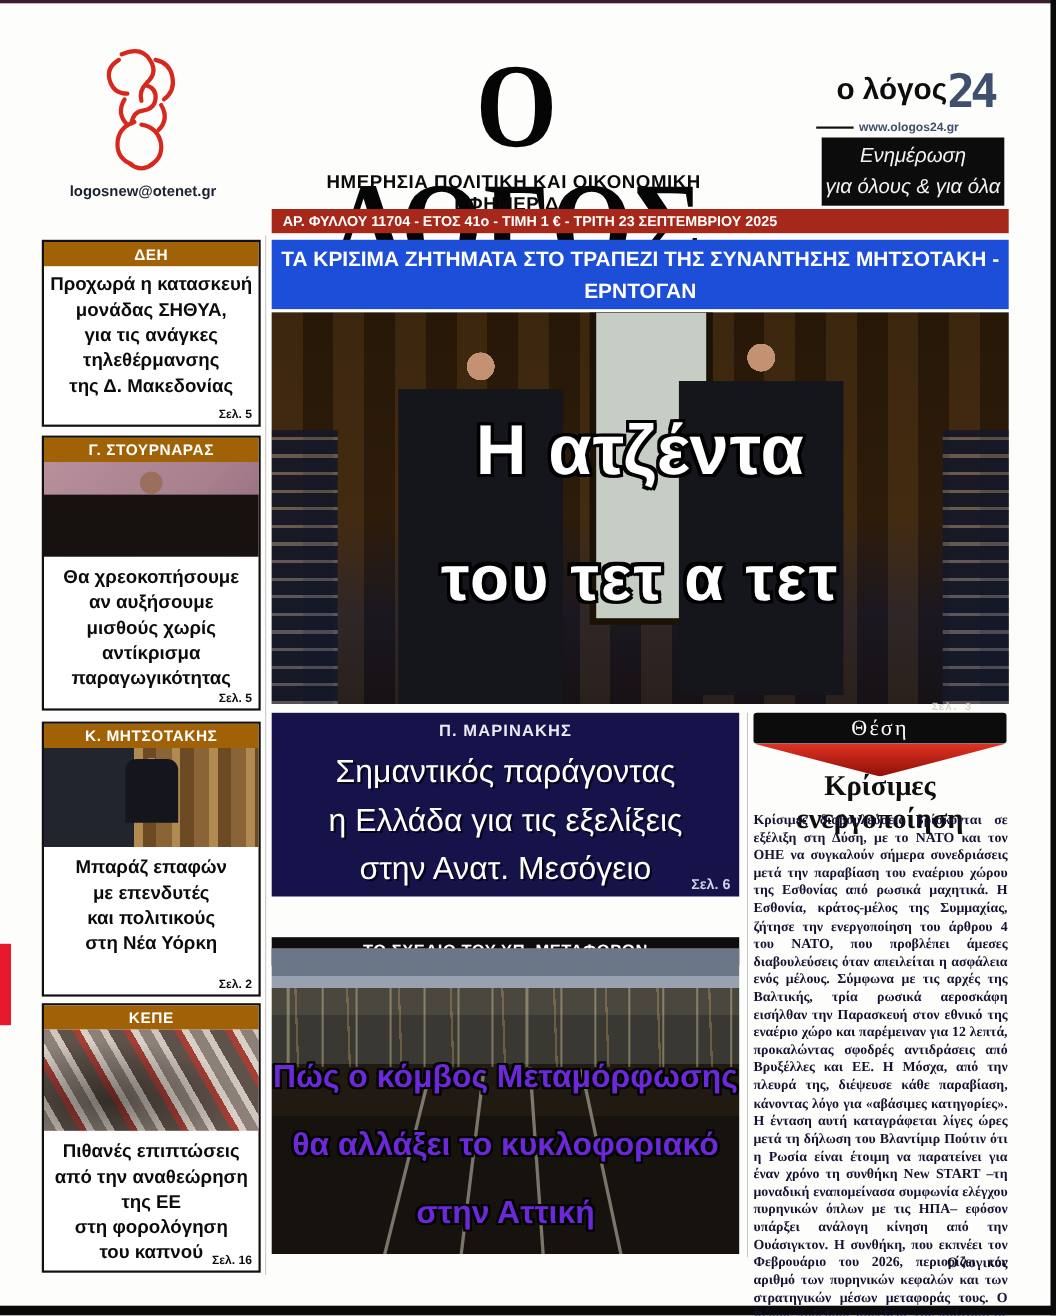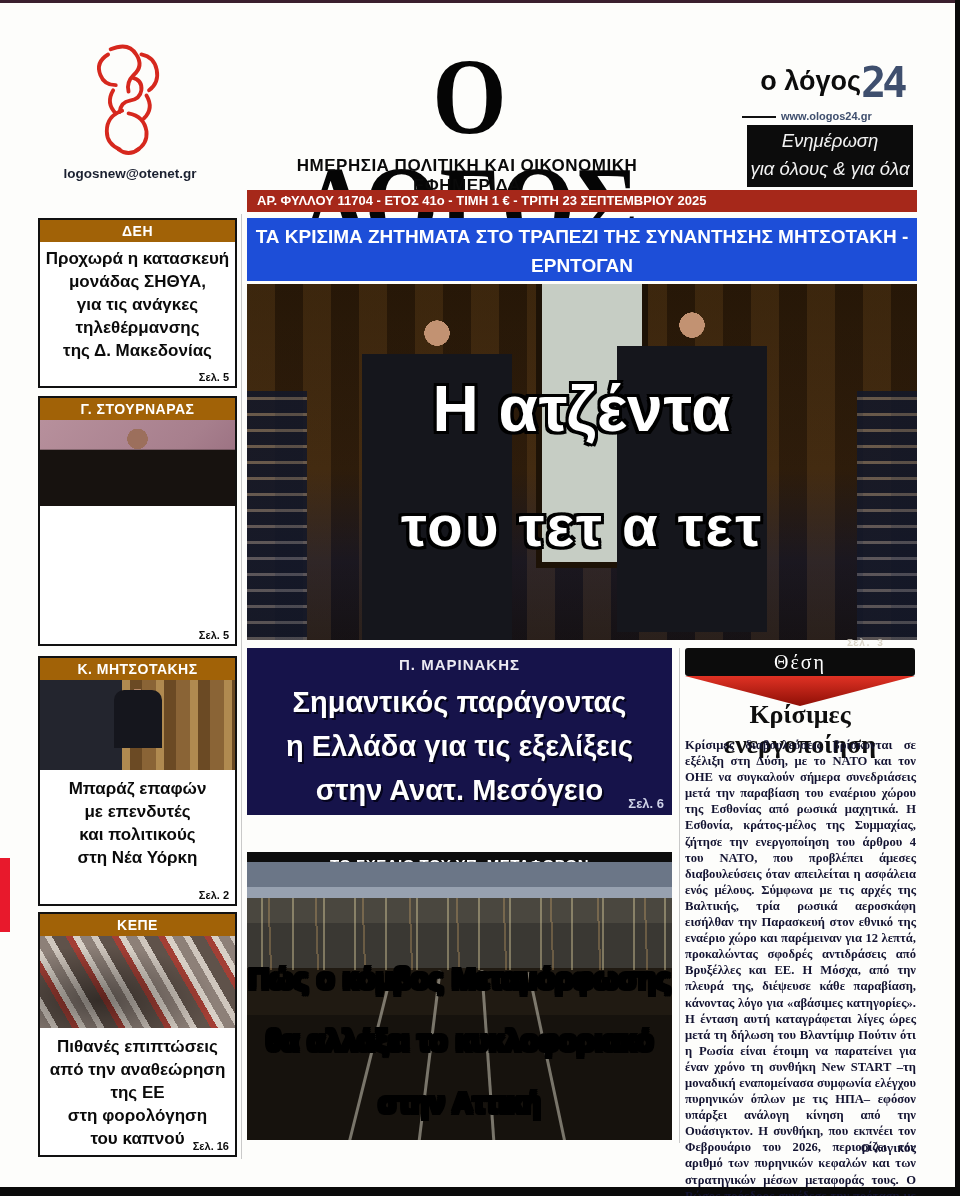--- a/index.html
+++ b/index.html
@@ -95,37 +95,37 @@
       font-size:58px;letter-spacing:2px;
       text-shadow:3px 0 #000,-3px 0 #000,0 3px #000,0 -3px #000,3px 3px #000,-3px -3px #000,
         3px -3px #000,-3px 3px #000;}
   .lead-page{left:847px;top:638px;width:60px;color:#cfc8b8;font-size:10px;font-weight:bold;
       opacity:.75;font-family:Liberation Mono, monospace;}
 
   .marinakis{left:247px;top:648px;width:425px;height:167px;background:#16134a;}
   .mar-kicker{position:absolute;top:8px;width:100%;text-align:center;color:#eceaf2;
       font-weight:bold;font-size:15px;letter-spacing:1px;}
   .mar-head{position:absolute;top:32px;width:100%;text-align:center;color:#fff;
-      font-weight:bold;font-size:29px;line-height:44px;text-shadow:2px 2px 0 #05041c;}
+      font-weight:normal;font-size:29px;line-height:44px;text-shadow:2px 2px 0 #05041c;}
   .mar-page{position:absolute;right:8px;bottom:4px;color:#cfd3e8;font-size:13px;font-weight:bold;}
 
   .transport-bar{left:247px;top:836px;width:425px;height:26px;background:#0d0d0d;color:#fff;
       font-weight:bold;font-size:15px;line-height:26px;text-align:center;letter-spacing:.5px;margin-top:16px;}
   .transport-photo{left:247px;top:862px;width:425px;height:278px;overflow:hidden;background:
       linear-gradient(180deg,#6b7687 0 9%,#97a1b0 9% 13%,#4a473f 13% 22%,#3a3833 22% 38%,
         #201a12 38% 55%,#16120d 55% 100%);}
   .city-lights{position:absolute;left:0;top:13%;width:100%;height:26%;background:
       repeating-linear-gradient(90deg,transparent 0 14px,rgba(255,240,180,.35) 14px 16px,
         transparent 16px 31px),
       repeating-linear-gradient(88deg,transparent 0 23px,rgba(255,200,120,.25) 23px 25px,
         transparent 25px 47px);}
   .lane{position:absolute;background:rgba(220,215,200,.5);width:3px;height:190px;bottom:-20px;}
   .lane1{left:120px;transform:rotate(14deg);} .lane2{left:180px;transform:rotate(7deg);}
   .lane3{left:240px;transform:rotate(-4deg);} .lane4{left:300px;transform:rotate(-12deg);}
-  .transport-head{left:247px;top:948px;width:425px;text-align:center;color:#000000;
+  .transport-head{left:247px;top:948px;width:425px;text-align:center;color:#6d28d9;
       font-weight:bold;font-size:29px;line-height:62px;
       text-shadow:2px 0 #000,-2px 0 #000,0 2px #000,0 -2px #000,2px 2px #000,-2px -2px #000,
         2px -2px #000,-2px 2px #000;}
 
   
   .op-bar{left:685px;top:648px;width:230px;height:28px;background:#0c0c0c;color:#fff;
       font-family:"Liberation Serif",serif;font-size:20px;line-height:28px;text-align:center;
       letter-spacing:2px;border-radius:3px;}
   .op-tri{left:685px;top:676px;width:230px;height:30px;background:
       linear-gradient(180deg,#e03224,#8e0f06);clip-path:polygon(0 0,100% 0,50% 100%);}
@@ -177,20 +177,25 @@
   <div class="sbox-text pre">Προχωρά η κατασκευή
 μονάδας ΣΗΘΥΑ,
 για τις ανάγκες
 τηλεθέρμανσης
 της Δ. Μακεδονίας</div>
   <div class="sbox-page">Σελ. 5</div>
 </div>
 <div class="abs sbox pos2">
   <div class="sbox-head">Γ. ΣΤΟΥΡΝΑΡΑΣ</div>
   <div class="sphoto photo-stournaras"></div>
+  <div class="sbox-text pre">Θα χρεοκοπήσουμε
+αν αυξήσουμε
+μισθούς χωρίς
+αντίκρισμα
+παραγωγικότητας</div>
   <div class="sbox-page">Σελ. 5</div>
 </div>
 <div class="abs sbox pos3">
   <div class="sbox-head">Κ. ΜΗΤΣΟΤΑΚΗΣ</div>
   <div class="sphoto photo-mitsotakis"></div>
   <div class="sbox-text pre">Μπαράζ επαφών
 με επενδυτές
 και πολιτικούς
 στη Νέα Υόρκη</div>
   <div class="sbox-page">Σελ. 2</div>

